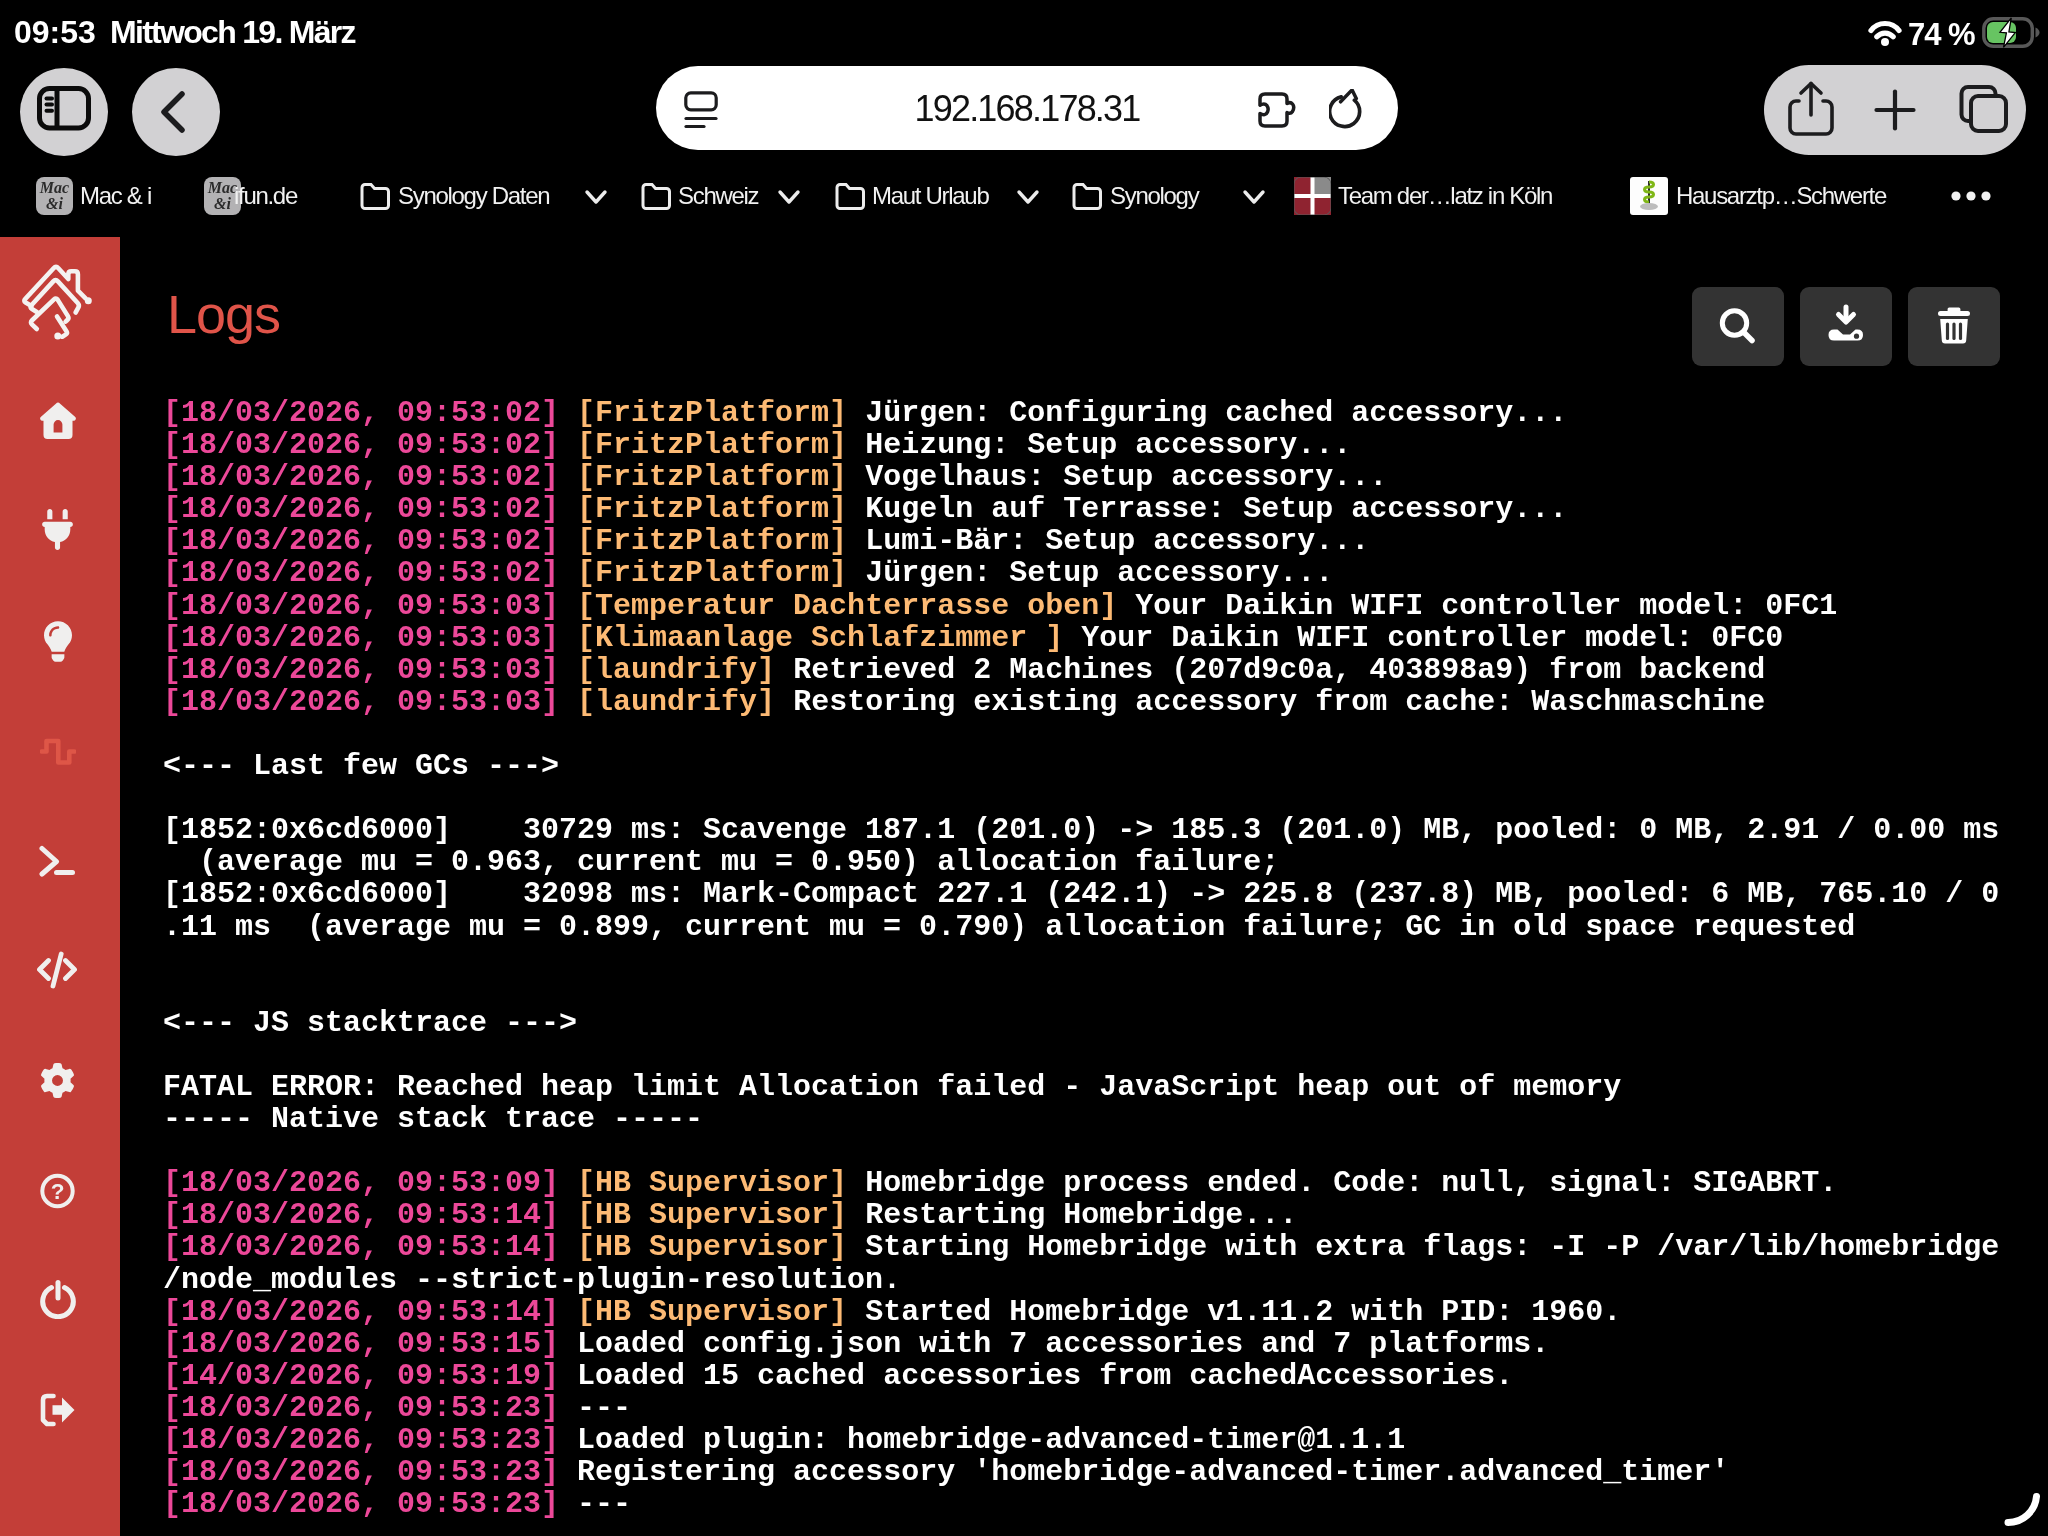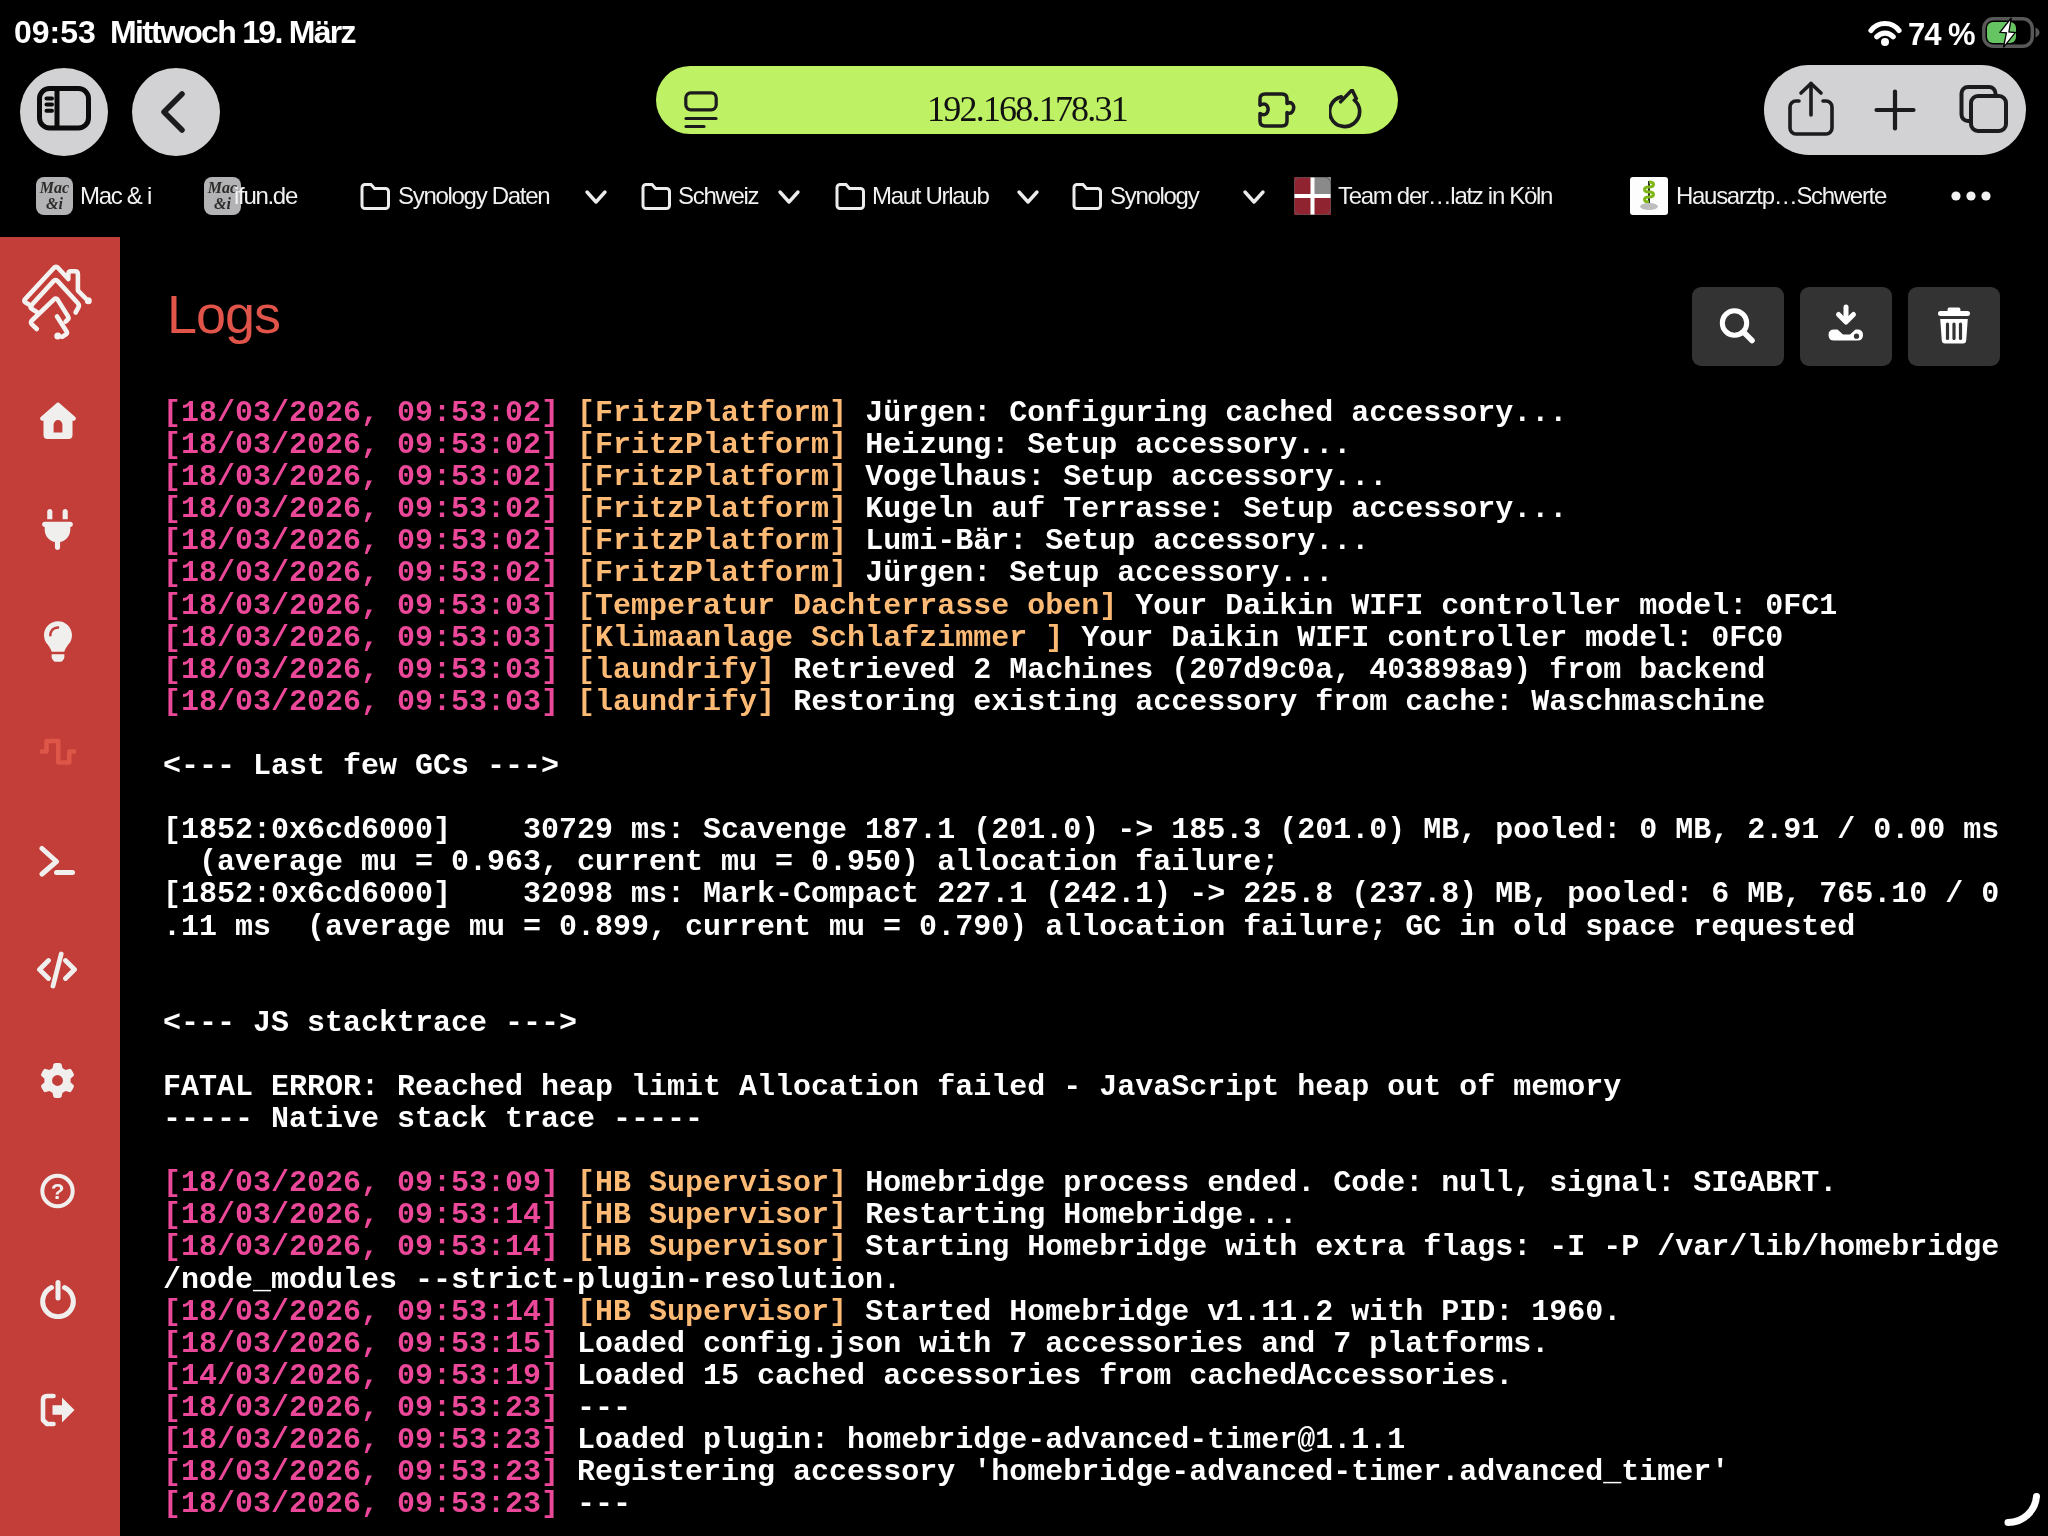--- a/index.html
+++ b/index.html
@@ -5,21 +5,21 @@
   * { margin:0; padding:0; box-sizing:border-box; }
   html,body { width:2048px; height:1536px; background:#000; overflow:hidden; }
   body { font-family:"Liberation Sans", sans-serif; position:relative; }
   .abs { position:absolute; }
   
   .sb-time { left:14px; top:14px; color:#fff; font-size:32px; font-weight:700; letter-spacing:0px; }
   .sb-date { left:110px; top:14px; color:#fff; font-size:32px; font-weight:700; letter-spacing:-1.7px; }
   .sb-pct  { left:1908px; top:17px; color:#fff; font-size:31px; font-weight:700; letter-spacing:-1px;text-align:right; }
   
   .circle { width:88px; height:88px; border-radius:50%; background:#d2d1d3; top:68px; }
-  .urlpill { left:656px; top:66px; width:742px; height:68px; border-radius:42px; background:#bef264;font-family:Liberation Serif, serif; }
+  .urlpill { left:656px; top:66px; width:742px; height:84px; border-radius:42px; background:#ffffff; }
   .urltext { width:100%; text-align:center; top:22px; font-size:36px; letter-spacing:-1.8px; color:#111; }
   .rightpill { left:1764px; top:65px; width:262px; height:90px; border-radius:45px; background:#d2d1d3; }
   
   .bm { top:169px; height:54px; display:flex; align-items:center; color:#f1f1f1; font-size:24px; letter-spacing:-1.3px; }
   
   .sidebar { left:0; top:237px; width:120px; height:1299px; background:#c33e38; }
   
   .title { left:167px; top:283px; font-size:54px; letter-spacing:-1px; color:#e05449; }
   .btn { top:287px; width:92px; height:79px; background:#333333; border-radius:9px; display:flex; align-items:center; justify-content:center; }
   pre.log { left:163px; top:397px; font-family:"Liberation Mono", monospace; font-weight:bold; font-size:30px; line-height:32.1px; letter-spacing:0; color:#fff; }

